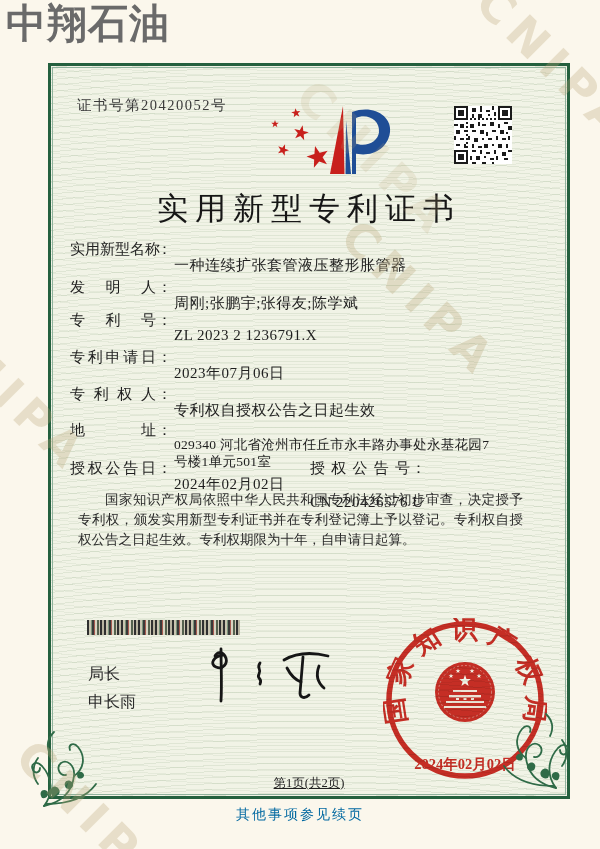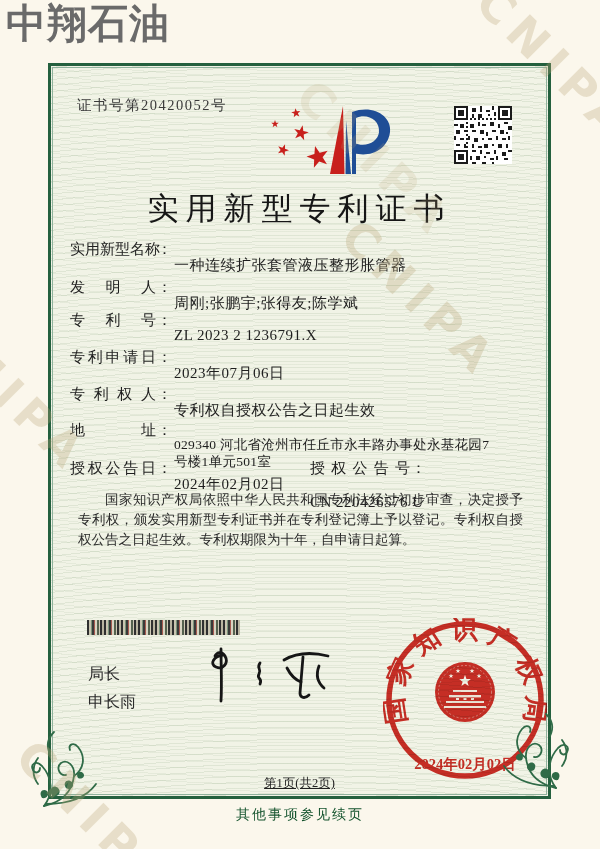--- a/index.html
+++ b/index.html
@@ -25,20 +25,21 @@
   }
   .wm.faint{color:rgba(186,166,120,0.18);}
   
   .frame{
     position:absolute;left:48px;top:63px;width:497px;height:730px;
     border:3px solid #24603e;z-index:2;
     background-color:#f1f3e6;
     background-image:
       repeating-radial-gradient(circle at 250px 2600px, rgba(128,158,118,0.16) 0 1px, rgba(0,0,0,0) 1px 6px),
       repeating-radial-gradient(circle at 250px -1900px, rgba(128,158,118,0.11) 0 1px, rgba(0,0,0,0) 1px 7px);
+    padding-left: 19px;
   }
   .frame-inner{position:absolute;inset:1px;border:1px solid #8fb29c;pointer-events:none;}
   
   .cert-no{position:absolute;left:26px;top:30px;font-size:14.5px;letter-spacing:1.5px;color:#3a3a3a;}
   .cnipa-logo{position:absolute;left:215px;top:34px;}
   .qr{position:absolute;left:403px;top:40px;width:58px;height:58px;background:#fff;}
   .doc-title{
     position:absolute;left:0;top:122px;width:100%;text-align:center;
     font-size:31px;font-weight:normal;letter-spacing:7px;color:#161616;
   }
@@ -61,21 +62,21 @@
       #a65a50 7px 8px,#d8d4c2 8px 10px,#55624f 10px 12px,#cfc9b6 12px 13px,
       #303030 13px 15px,#b9b4a0 15px 17px);
   }
   
   .signer{position:absolute;left:37px;top:594px;font-family:"DejaVu Sans","Liberation Sans",sans-serif;font-size:16px;font-weight:normal;color:#2b2b2b;line-height:28px;}
   .autograph{position:absolute;left:141px;top:577px;}
   
   .seal{position:absolute;left:332px;top:552px;opacity:0.94;mix-blend-mode:multiply;z-index:6;}
   
   .page-note{position:absolute;left:0;top:709px;width:100%;text-align:center;font-size:12.5px;color:#222;text-decoration:underline;}
-  .cont-note{position:absolute;left:0;top:806px;width:100%;text-align:center;font-size:14px;letter-spacing:2px;color:#14532d;z-index:3;}
+  .cont-note{position:absolute;left:0;top:806px;width:100%;text-align:center;font-size:14px;letter-spacing:2px;color:#0369a1;z-index:3;}
   
   .ornament{position:absolute;z-index:5;}
   .orn-left{left:26px;top:708px;}
   .orn-right{left:482px;top:690px;transform:scaleX(-1);}
 </style>
 </head>
 <body>
 
 <div class="brand">中翔石油</div>
 

